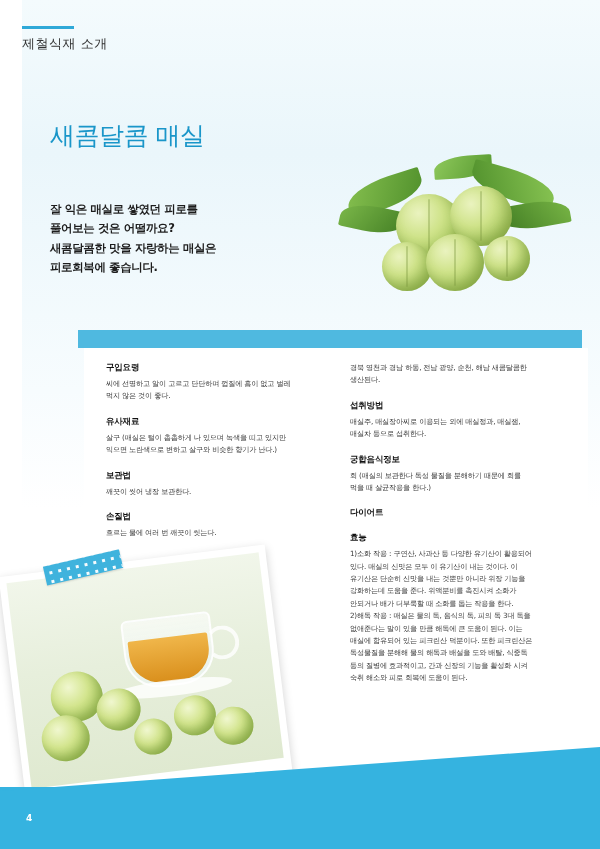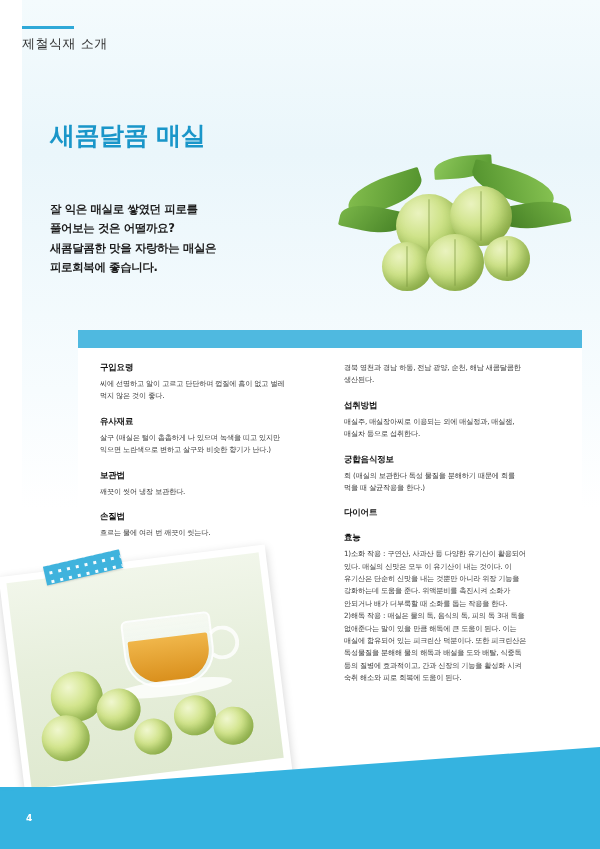--- a/index.html
+++ b/index.html
@@ -32,21 +32,21 @@
   }
 
   
   .title-wrap{position:absolute;left:50px;top:118px;}
   .title-line1{
     font-size:23px;color:#7fc8e3;letter-spacing:-0.5px;line-height:1.1;
     font-weight:400;
   }
   .title-line2{
     font-size:25px;color:#1a96c9;letter-spacing:-0.5px;line-height:1.25;
-    font-weight:bold;margin-top:2px;text-align:center;
+    font-weight:normal;margin-top:2px;text-align:center;
   }
 
   .lead{
     position:absolute;left:50px;top:200px;width:300px;
     font-size:11.5px;font-weight:bold;color:#1d1d1d;line-height:1.68;
     letter-spacing:-0.4px;
   }
 
   
   .plum-photo{
@@ -72,21 +72,21 @@
   .plum.p5{width:46px;height:45px;left:146px;top:86px;}
   .plum .crease{
     position:absolute;left:48%;top:8%;width:2px;height:84%;
     background:rgba(120,150,60,.35);border-radius:2px;
   }
   .panel-top-bar{
     position:absolute;left:78px;top:330px;width:504px;height:18px;
     background:#4fb9e0;
   }
   .panel-body{
-    position:absolute;left:78px;top:348px;width:504px;height:414px;
+    position:absolute;left:84px;top:348px;width:504px;height:414px;
     background:#ffffff;
     display:flex;
   }
   .col{
     padding:14px 16px 0 22px;
     box-sizing:border-box;
   }
   .col.left{width:50%;}
   .col.right{width:50%;padding-left:14px;}
   .sec{margin-bottom:13px;}

